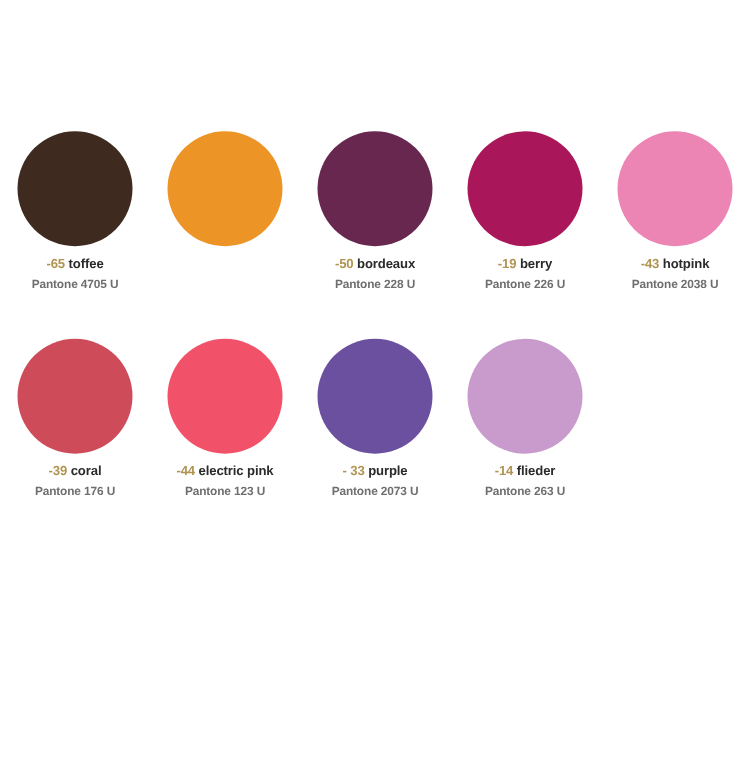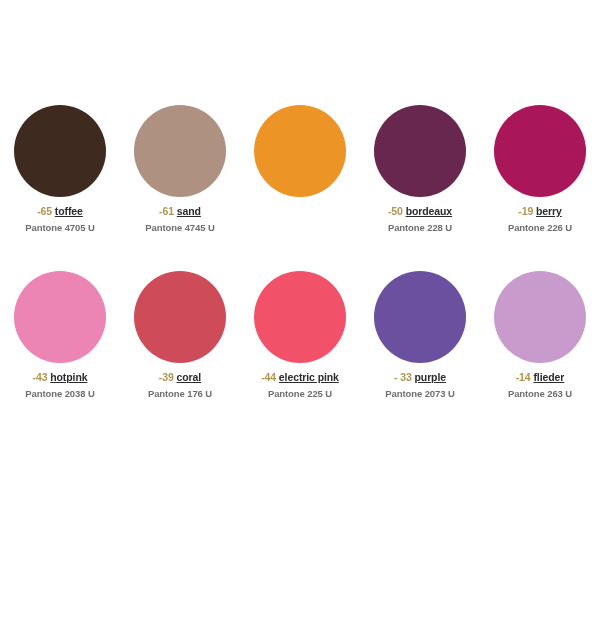--- a/index.html
+++ b/index.html
@@ -64,21 +64,20 @@
 
   .swatch-code {
     color: #b09551;
     font-weight: bold;
     text-align: center;
   }
 
   .swatch-name {
     color: #2b2b2b;
     font-weight: bold;
-    text-decoration: underline;
   }
 
   .swatch-pantone {
     margin-top: 6px;
     font-size: 9.5px;
     color: #6e6e6e;
     font-weight: bold;
     white-space: nowrap;
     letter-spacing: -0.1px;
   }
@@ -86,27 +85,20 @@
 </head>
 <body>
 
 <div id="chart-root">
   <div class="swatch-grid">
       <div class="swatch">
         <span class="swatch-disc" style="background: rgb(62, 42, 30);"></span>
         <div class="swatch-caption">
           <div class="swatch-title"><span class="swatch-code">-65</span> <span class="swatch-name">toffee</span></div>
           <div class="swatch-pantone">Pantone 4705 U</div>
-        </div>
-      </div>
-      <div class="swatch">
-        <span class="swatch-disc" style="background: rgb(174, 145, 128);"></span>
-        <div class="swatch-caption">
-          <div class="swatch-title"><span class="swatch-code">-61</span> <span class="swatch-name">sand</span></div>
-          <div class="swatch-pantone">Pantone 4745 U</div>
         </div>
       </div>
       <div class="swatch">
         <span class="swatch-disc" style="background: rgb(237, 148, 38);"></span>
       </div>
       <div class="swatch">
         <span class="swatch-disc" style="background: rgb(104, 39, 79);"></span>
         <div class="swatch-caption">
           <div class="swatch-title"><span class="swatch-code">-50</span> <span class="swatch-name">bordeaux</span></div>
           <div class="swatch-pantone">Pantone 228 U</div>
@@ -130,21 +122,21 @@
         <span class="swatch-disc" style="background: rgb(206, 76, 90);"></span>
         <div class="swatch-caption">
           <div class="swatch-title"><span class="swatch-code">-39</span> <span class="swatch-name">coral</span></div>
           <div class="swatch-pantone">Pantone 176 U</div>
         </div>
       </div>
       <div class="swatch">
         <span class="swatch-disc" style="background: rgb(241, 82, 105);"></span>
         <div class="swatch-caption">
           <div class="swatch-title"><span class="swatch-code">-44</span> <span class="swatch-name">electric pink</span></div>
-          <div class="swatch-pantone">Pantone 225 U</div>
+          <div class="swatch-pantone">Pantone 123 U</div>
         </div>
       </div>
       <div class="swatch">
         <span class="swatch-disc" style="background: rgb(107, 80, 159);"></span>
         <div class="swatch-caption">
           <div class="swatch-title"><span class="swatch-code">- 33</span> <span class="swatch-name">purple</span></div>
           <div class="swatch-pantone">Pantone 2073 U</div>
         </div>
       </div>
       <div class="swatch">

